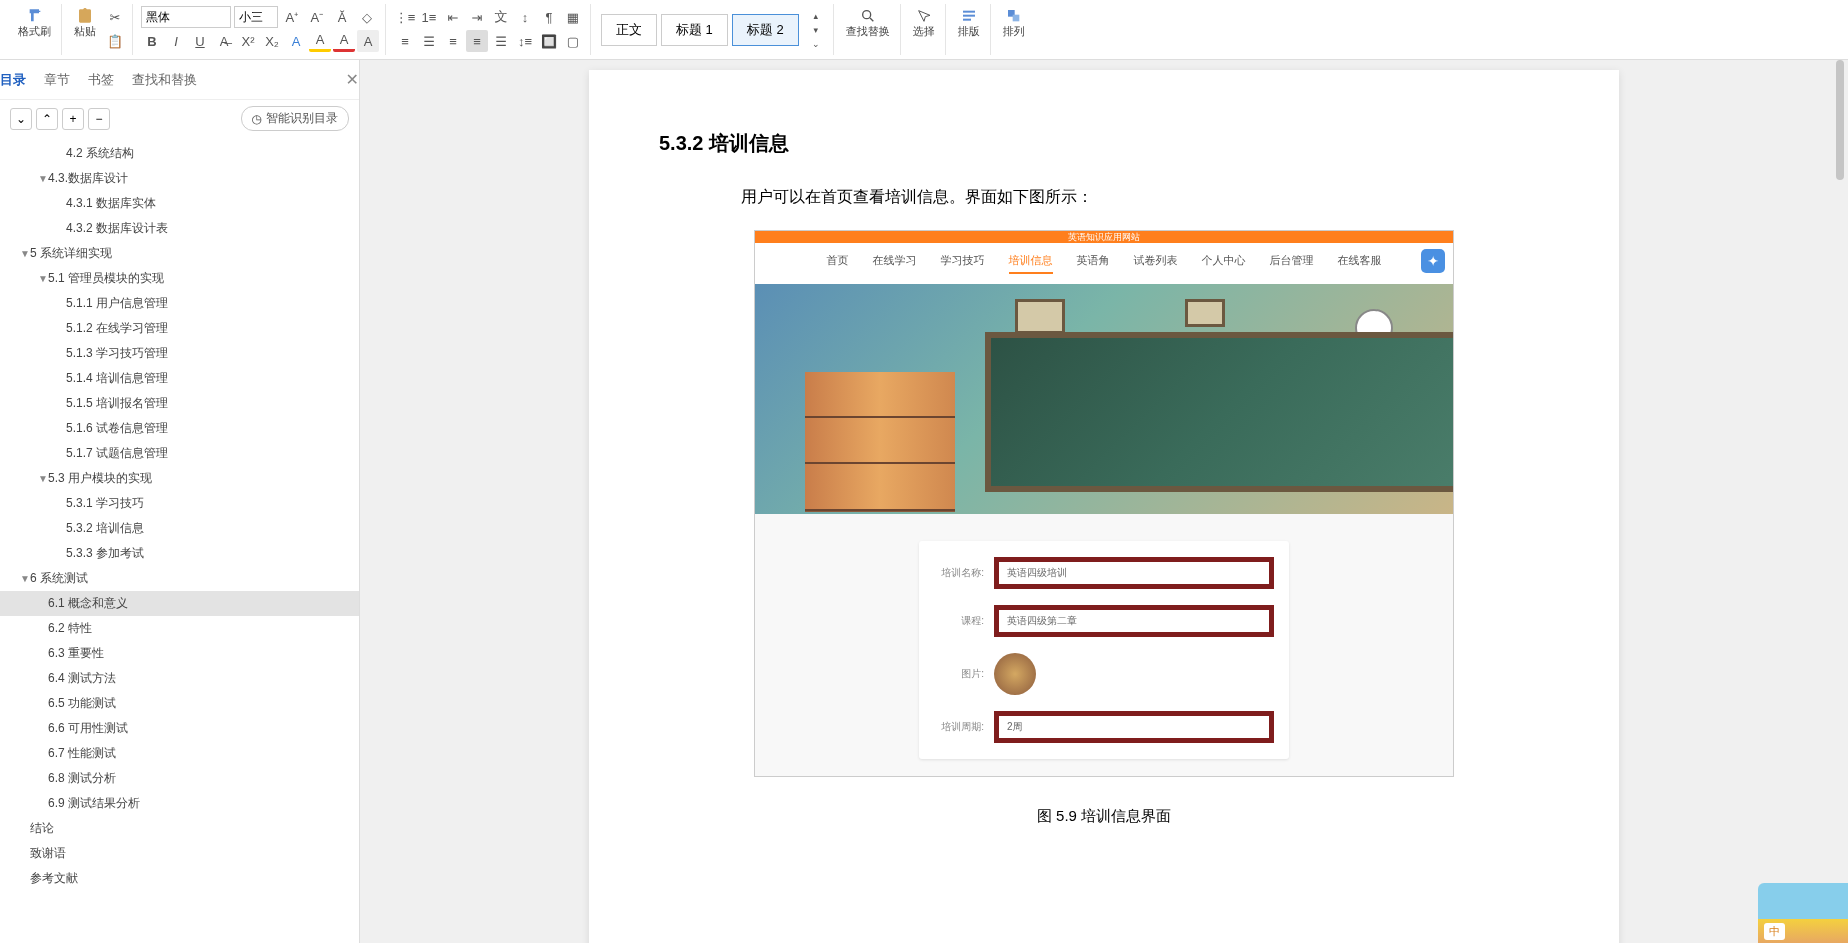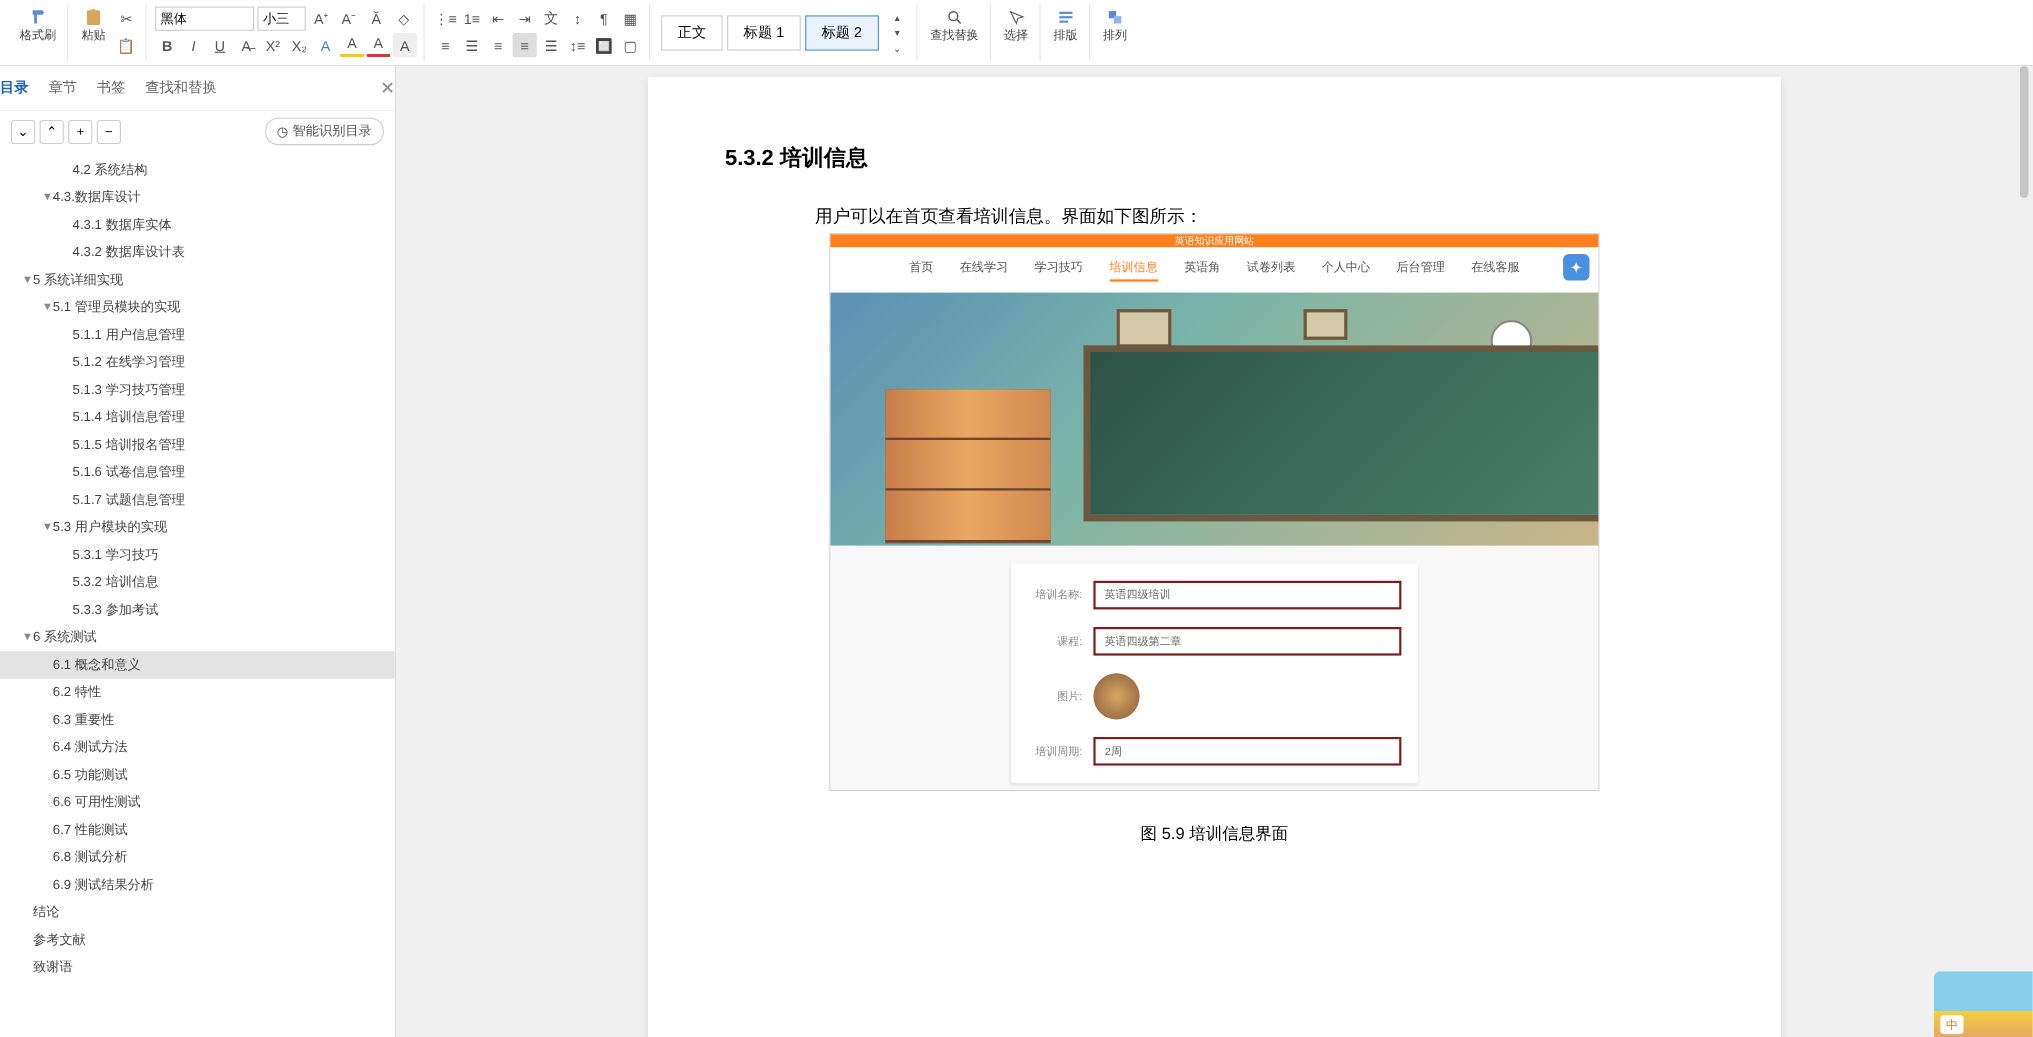--- a/index.html
+++ b/index.html
@@ -33,41 +33,41 @@
 .toc-item.selected { background: #e3e3e3; }
 .toc-caret { width: 12px; display: inline-block; color: #888; font-size: 10px; }
 .toc-l1 { padding-left: 18px; }
 .toc-l2 { padding-left: 36px; }
 .toc-l3 { padding-left: 54px; }
 
 
 .doc-area { position: absolute; left: 360px; right: 0; top: 60px; bottom: 0; background: #f0f0f0; overflow: auto; }
 .page { background: #fff; width: 1030px; margin: 10px auto 20px; min-height: 900px; padding: 40px 70px; box-shadow: 0 2px 8px rgba(0,0,0,0.1); }
 .heading { font-size: 20px; font-weight: bold; margin: 20px 0 30px 0; }
-.body-text { font-size: 16px; text-indent: 2em; margin: 20px 0 4px 50px; }
+.body-text { font-size: 16px; text-indent: 2em; margin: 20px 0 22px 50px; }
 .caption { text-align: center; font-size: 15px; margin-top: 30px; }
 
 
 .embed { margin: 0 auto; width: 700px; border: 1px solid #ccc; }
 .embed-header { background: #ff7f1d; height: 12px; text-align: center; color: #fff; font-size: 9px; line-height: 12px; }
 .embed-nav { background: #fff; display: flex; justify-content: center; gap: 24px; padding: 10px 0; font-size: 11px; position: relative; }
 .embed-nav-item { color: #555; cursor: pointer; padding-bottom: 4px; text-align: right; }
 .embed-nav-item.active { color: #ff7f1d; border-bottom: 2px solid #ff7f1d; }
 .embed-bird { position: absolute; right: 8px; top: 6px; width: 24px; height: 24px; background: #4a90e2; border-radius: 5px; display: flex; align-items: center; justify-content: center; color: #fff; font-size: 14px; }
 .embed-hero { height: 230px; background: linear-gradient(135deg, #5b8fb5 0%, #7ab5a8 40%, #c9b587 100%); position: relative; overflow: hidden; }
 .hero-board { position: absolute; left: 230px; top: 48px; width: 480px; height: 160px; background: linear-gradient(135deg, #2d5245, #3a6b5a, #4a7d6a); border: 6px solid #6b5840; }
 .hero-shelf { position: absolute; left: 50px; top: 88px; width: 150px; height: 140px; background: #8b5a3c; }
 .hero-shelf-row { height: 33%; border-bottom: 2px solid #6b4530; background: linear-gradient(90deg, #c97d4a, #e8a862, #d0884f); }
 .hero-clock { position: absolute; right: 60px; top: 25px; width: 38px; height: 38px; background: #fff; border-radius: 50%; border: 2px solid #888; }
 .hero-frame { position: absolute; top: 15px; width: 50px; height: 35px; background: #d4c9a8; border: 3px solid #6b5840; }
 .embed-form { background: #f8f8f8; padding: 15px 0 5px; }
-.form-card { background: #fff; width: 370px; margin: 1px auto; padding: 8px 15px; border-radius: 3px; box-shadow: 0 1px 3px rgba(0,0,0,0.1); }
+.form-card { background: #fff; width: 370px; margin: 12px auto; padding: 8px 15px; border-radius: 3px; box-shadow: 0 1px 3px rgba(0,0,0,0.1); }
 .form-row { display: flex; align-items: center; padding: 8px 0; font-size: 10px; }
 .form-label { width: 50px; text-align: right; color: #888; margin-right: 10px; }
-.form-value { flex: 1; border: 2px solid #7f1d1d; padding: 4px 8px; color: #666; font-size: 10px; font-family: Liberation Mono, monospace; }
+.form-value { flex: 1; border: 5px solid #7f1d1d; padding: 4px 8px; color: #666; font-size: 10px; }
 .form-img { width: 42px; height: 42px; border-radius: 50%; background: radial-gradient(circle, #d4a862, #8b5a3c); margin-left: 0; }
 
 
 .float-widget { position: absolute; right: 0; bottom: 0; width: 90px; height: 60px; background: linear-gradient(to bottom, #87ceeb 0%, #87ceeb 60%, #f4d03f 60%, #e8a862 100%); border-radius: 6px 0 0 0; }
 .float-badge { position: absolute; bottom: 3px; left: 6px; background: #fff; border-radius: 3px; padding: 1px 5px; font-size: 11px; color: #d97f1a; }
 
 .scrollbar-ghost { position: absolute; right: 2px; top: 60px; bottom: 0; width: 10px; }
 .scroll-thumb { position: absolute; top: 0; width: 8px; height: 120px; background: #c5c5c5; border-radius: 4px; }
 </style>
 </head>
@@ -234,22 +234,22 @@
       <div class="toc-item toc-l2 selected"><span class="toc-caret"></span>6.1 概念和意义</div>
       <div class="toc-item toc-l2"><span class="toc-caret"></span>6.2 特性</div>
       <div class="toc-item toc-l2"><span class="toc-caret"></span>6.3 重要性</div>
       <div class="toc-item toc-l2"><span class="toc-caret"></span>6.4 测试方法</div>
       <div class="toc-item toc-l2"><span class="toc-caret"></span>6.5 功能测试</div>
       <div class="toc-item toc-l2"><span class="toc-caret"></span>6.6 可用性测试</div>
       <div class="toc-item toc-l2"><span class="toc-caret"></span>6.7 性能测试</div>
       <div class="toc-item toc-l2"><span class="toc-caret"></span>6.8 测试分析</div>
       <div class="toc-item toc-l2"><span class="toc-caret"></span>6.9 测试结果分析</div>
       <div class="toc-item toc-l1"><span class="toc-caret"></span>结论</div>
+      <div class="toc-item toc-l1"><span class="toc-caret"></span>致谢语</div>
       <div class="toc-item toc-l1"><span class="toc-caret"></span>参考文献</div>
-      <div class="toc-item toc-l1"><span class="toc-caret"></span>致谢语</div>
     </div>
 </div>
 
 <div class="doc-area">
   <div class="page">
     <div class="heading">5.3.2  培训信息</div>
     <div class="body-text">用户可以在首页查看培训信息。界面如下图所示：</div>
 
     <div class="embed">
       <div class="embed-header">英语知识应用网站</div>

